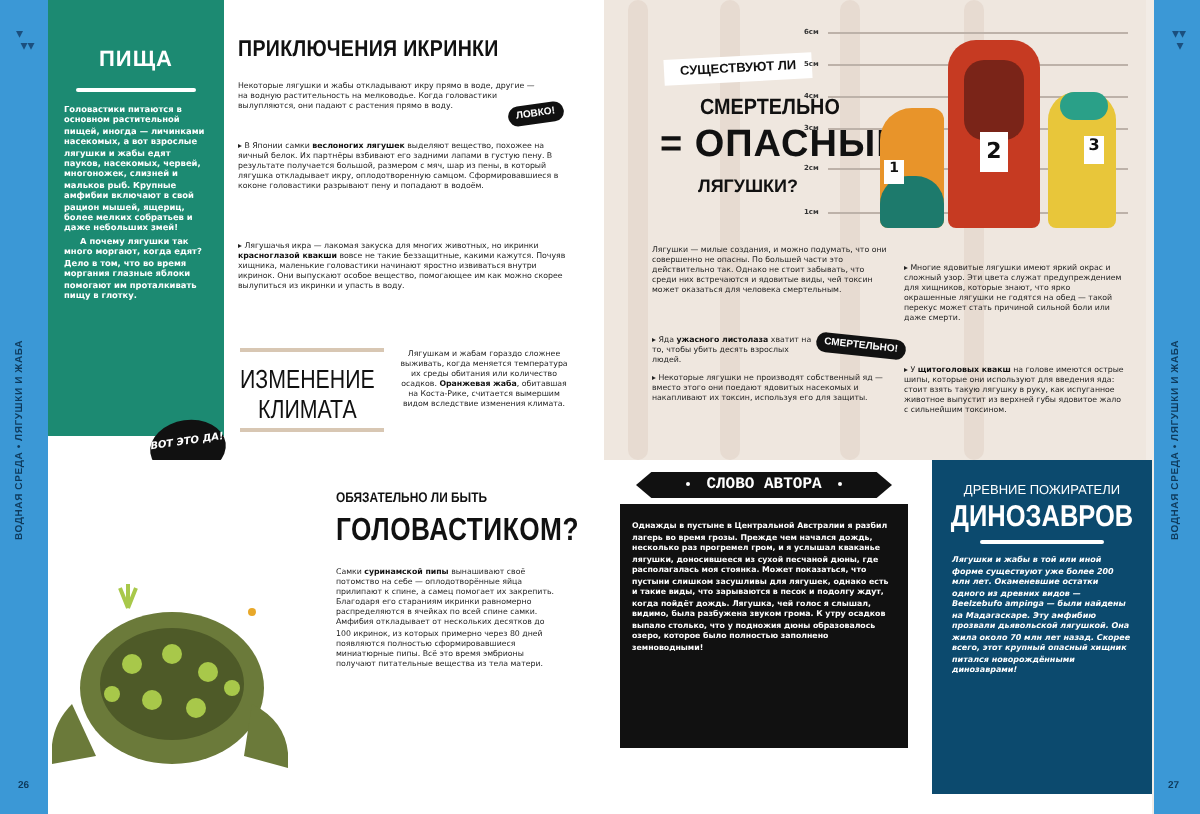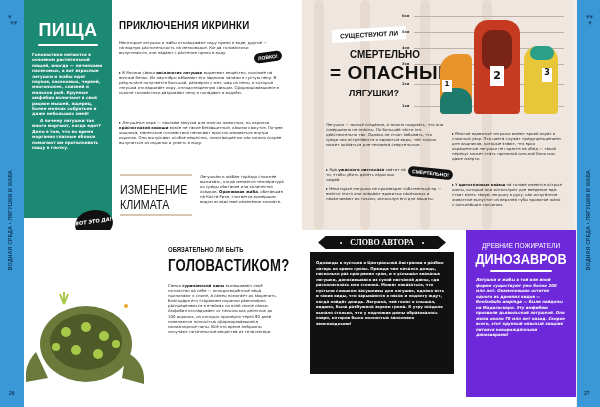--- a/index.html
+++ b/index.html
@@ -9,38 +9,38 @@
   
   .edge-left { position: absolute; left: 0; top: 0; width: 24px; height: 407px; background: #3b98d6; }
   .edge-right { position: absolute; left: 576px; top: 0; width: 24px; height: 407px; background: #3b98d6; }
   .edge-right .torn { position: absolute; left: -3px; top: 0; width: 4px; height: 407px; background: #f2ece6; }
   .drops { position: absolute; color: #1b4f7e; font-size: 7px; line-height: 6px; }
   .vert-label { position: absolute; writing-mode: vertical-rl; transform: rotate(180deg); font-family: "Liberation Sans", sans-serif; font-weight: bold; font-size: 5px; color: #0e3a5c; letter-spacing: 0.3px; white-space: nowrap; }
   .page-num { position: absolute; font-family: "Liberation Sans", sans-serif; font-weight: bold; font-size: 5px; color: #0e3a5c; }
 
   
   .green-panel { position: absolute; left: 24px; top: 0; width: 88px; height: 218px; background: #1c8a72; color: #fff; }
-  .green-panel .title { font-family: "Liberation Sans", sans-serif; font-weight: bold; font-size: 18px; line-height: 16px; text-align: center; margin-top: 22px; letter-spacing: 0.5px; }
+  .green-panel .title { font-family: "Liberation Sans", sans-serif; font-weight: bold; font-size: 11px; line-height: 16px; text-align: center; margin-top: 22px; letter-spacing: 0.5px; }
   .green-panel .rule { width: 60px; height: 2px; background: #fff; margin: 6px auto 6px; border-radius: 1px; }
   .green-panel .body { font-size: 4.2px; line-height: 5.4px; padding: 0 8px 0 8px; font-weight: bold; }
   .green-panel .body p { margin-bottom: 1px; }
   .green-panel .body p.indent { text-indent: 8px; }
   .bubble { position: absolute; left: 75px; top: 210px; width: 38px; height: 28px; background: #111; border-radius: 50%; color: #fff; font-size: 5px; font-weight: bold; text-align: center; line-height: 6px; padding-top: 8px; transform: rotate(-8deg); font-style: italic; }
 
   
   .col-ikrinki { position: absolute; left: 112px; top: 0; width: 190px; height: 218px; background: #fff; }
   .col-ikrinki .h { font-family: "Liberation Sans", sans-serif; font-weight: bold; font-size: 11.5px; letter-spacing: 0.2px; position: absolute; left: 7px; top: 19px; color: #111; transform: scaleX(0.85); transform-origin: left; white-space: nowrap; }
   .txt { font-size: 3.9px; line-height: 5.1px; color: #222; }
   .txt b { color: #111; }
   .col-ikrinki .p1 { position: absolute; left: 7px; top: 40px; width: 150px; }
   .col-ikrinki .p2 { position: absolute; left: 7px; top: 70px; width: 165px; }
   .col-ikrinki .p3 { position: absolute; left: 7px; top: 120px; width: 165px; }
   .sticker { position: absolute; background: #111; color: #fff; font-family: "Liberation Sans", sans-serif; font-weight: bold; font-size: 5px; padding: 2px 4px; border-radius: 5px; white-space: nowrap; }
 
-  .climate { position: absolute; left: 112px; top: 172px; width: 190px; height: 46px; }
+  .climate { position: absolute; left: 112px; top: 172px; width: 190px; height: 46px; text-align: center; }
   .climate .h { position: absolute; left: 8px; top: 10px; font-family: "Liberation Sans", sans-serif; font-size: 13px; line-height: 15px; color: #111; transform: scaleX(0.82); transform-origin: left; }
   .climate .line1, .climate .line2 { position: absolute; left: 8px; width: 72px; height: 2px; background: #d8c7b3; }
   .climate .txt { position: absolute; left: 88px; top: 2px; width: 84px; }
 
   
   .beige { position: absolute; left: 302px; top: 0; width: 274px; height: 230px; background: #efe7df; }
   .beige .wave { position: absolute; top: 0; height: 230px; width: 10px; background: #e7dbd1; border-radius: 5px; }
   .q-box { position: absolute; left: 30px; top: 28px; background: #fff; padding: 3px 8px; font-family: "Liberation Sans", sans-serif; font-size: 6.5px; transform: rotate(-3deg); color: #111; font-weight: bold; }
   .danger-h1 { position: absolute; left: 48px; top: 48px; font-family: "Liberation Sans", sans-serif; font-size: 11px; color: #111; transform: scaleX(0.9); transform-origin: left; font-weight: bold; }
   .danger-h2 { position: absolute; left: 28px; top: 62px; font-family: "Liberation Sans", sans-serif; font-size: 19px; color: #111; font-weight: bold; letter-spacing: 0.5px; }
@@ -57,23 +57,23 @@
   .frog { position: absolute; border-radius: 14px 14px 4px 4px; }
   .sign { position: absolute; background: #fff; font-weight: bold; color: #111; text-align: center; }
 
   
   .bottom { position: absolute; left: 24px; top: 230px; width: 552px; height: 177px; background: #fff; }
   .frog-big { position: absolute; left: 2px; top: 62px; width: 118px; height: 100px; }
   .tad-h1 { position: absolute; left: 144px; top: 16px; font-family: "Liberation Sans", sans-serif; font-size: 7px; color: #111; transform: scaleX(0.85); transform-origin: left; font-weight: bold; }
   .tad-h2 { position: absolute; left: 144px; top: 27px; font-family: "Liberation Sans", sans-serif; font-size: 16px; color: #111; font-weight: bold; transform: scaleX(0.82); transform-origin: left; letter-spacing: 0.3px; }
   .tad-p { position: absolute; left: 144px; top: 53px; width: 112px; }
   .author { position: absolute; left: 286px; top: 22px; width: 144px; height: 122px; background: #111; color: #fff; padding: 8px 6px; font-size: 3.9px; line-height: 5.5px; font-weight: bold; }
-  .author-head { position: absolute; left: 294px; top: 6px; width: 128px; height: 13px; background: #111; color: #fff; font-family: Liberation Serif, serif; font-weight: bold; font-size: 8px; text-align: center; line-height: 13px; clip-path: polygon(6% 0, 94% 0, 100% 50%, 94% 100%, 6% 100%, 0 50%); }
+  .author-head { position: absolute; left: 294px; top: 6px; width: 128px; height: 13px; background: #111; color: #fff; font-family: Liberation Mono, monospace; font-weight: bold; font-size: 8px; text-align: center; line-height: 13px; clip-path: polygon(6% 0, 94% 0, 100% 50%, 94% 100%, 6% 100%, 0 50%); }
   .author-head .dot { display: inline-block; width: 2px; height: 2px; background: #fff; border-radius: 1px; vertical-align: middle; margin: 0 8px; }
-  .dino { position: absolute; left: 442px; top: 0; width: 110px; height: 167px; background: #6d28d9; color: #fff; }
+  .dino { position: absolute; left: 442px; top: 0; width: 110px; height: 167px; background: #0c4a6e; color: #fff; }
   .dino .h1 { font-family: "Liberation Sans", sans-serif; font-size: 6.5px; text-align: center; margin-top: 12px; }
   .dino .h2 { font-family: "Liberation Sans", sans-serif; font-weight: bold; font-size: 15px; text-align: center; margin-top: 1px; transform: scaleX(0.85); }
   .dino .rule { width: 62px; height: 2px; background: #fff; margin: 3px auto 5px; border-radius: 1px; }
   .dino .body { font-size: 4px; line-height: 5.5px; padding: 0 10px; font-weight: bold; font-style: italic; }
 </style>
 </head>
 <body>
 
 <div class="spread">
 

